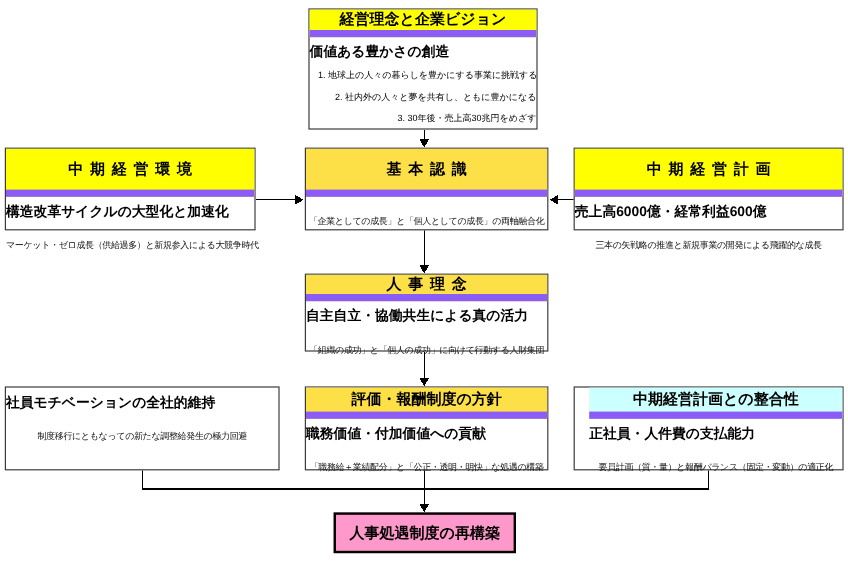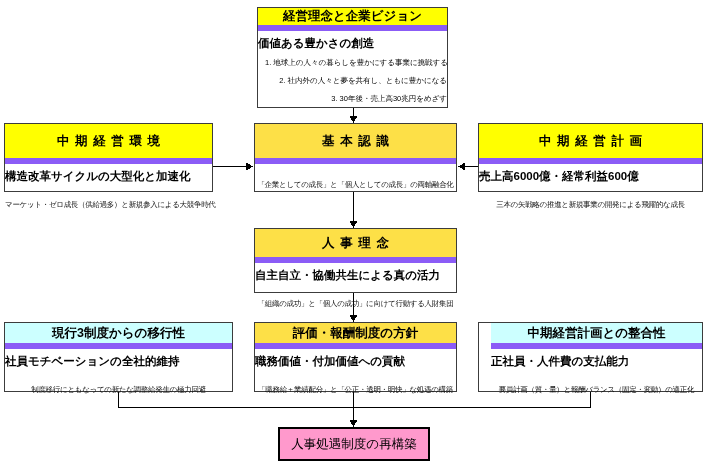--- a/index.html
+++ b/index.html
@@ -39,35 +39,35 @@
 
   
   .row-mid { top:123px; height:69px; }
   .row-mid .hd { height:40px; }
   #environment { left:4px;   width:209px; }
   #recognition { left:254px; width:203px; }
   #plan        { left:478px; width:225px; }
 
   
   #hr { left:254px; top:228px; width:203px; height:65px; }
-  #hr .hd { height:34px; }
+  #hr .hd { height:22px; }
 
   
   .row-bot { top:322px; height:70px; }
   .row-bot .hd { height:26px; }
   #migration { left:4px;   width:229px; }
   #policy    { left:254px; width:203px; }
   #alignment { left:478px; width:225px;padding-left:12px; }
 
   
   #goal {
     position:absolute; left:278px; top:427px; width:152px; height:34px;
     box-sizing:border-box; background:#ff99cc; border:2px solid #000;
     display:flex; align-items:center; justify-content:center;
-    font-weight:normal; font-size:12.5px; white-space:nowrap;
+    font-weight:bold; font-size:12.5px; white-space:nowrap;
   }
 
   svg.wires { position:absolute; left:0; top:0; }
 </style>
 </head>
 <body>
 
 <div class="canvas">
 
   <svg class="wires" width="707" height="468" viewBox="0 0 707 468" shape-rendering="crispEdges">
@@ -123,21 +123,20 @@
     <div class="sub">三本の矢戦略の推進と新規事業の開発による飛躍的な成長</div>
   </div>
 
   <div class="box" id="hr">
     <div class="hd pink ls">人事理念</div>
     <div class="main">自主自立・協働共生による真の活力</div>
     <div class="sub">「組織の成功」と「個人の成功」に向けて行動する人財集団</div>
   </div>
 
   <div class="box row-bot" id="migration">
-    <div class="hd cyan">現行3制度からの移行性</div>
     <div class="main">社員モチベーションの全社的維持</div>
     <div class="sub">制度移行にともなっての新たな調整給発生の極力回避</div>
   </div>
 
   <div class="box row-bot" id="policy">
     <div class="hd pink">評価・報酬制度の方針</div>
     <div class="main">職務価値・付加価値への貢献</div>
     <div class="sub">「職務給＋業績配分」と「公正・透明・明快」な処遇の構築</div>
   </div>
 

